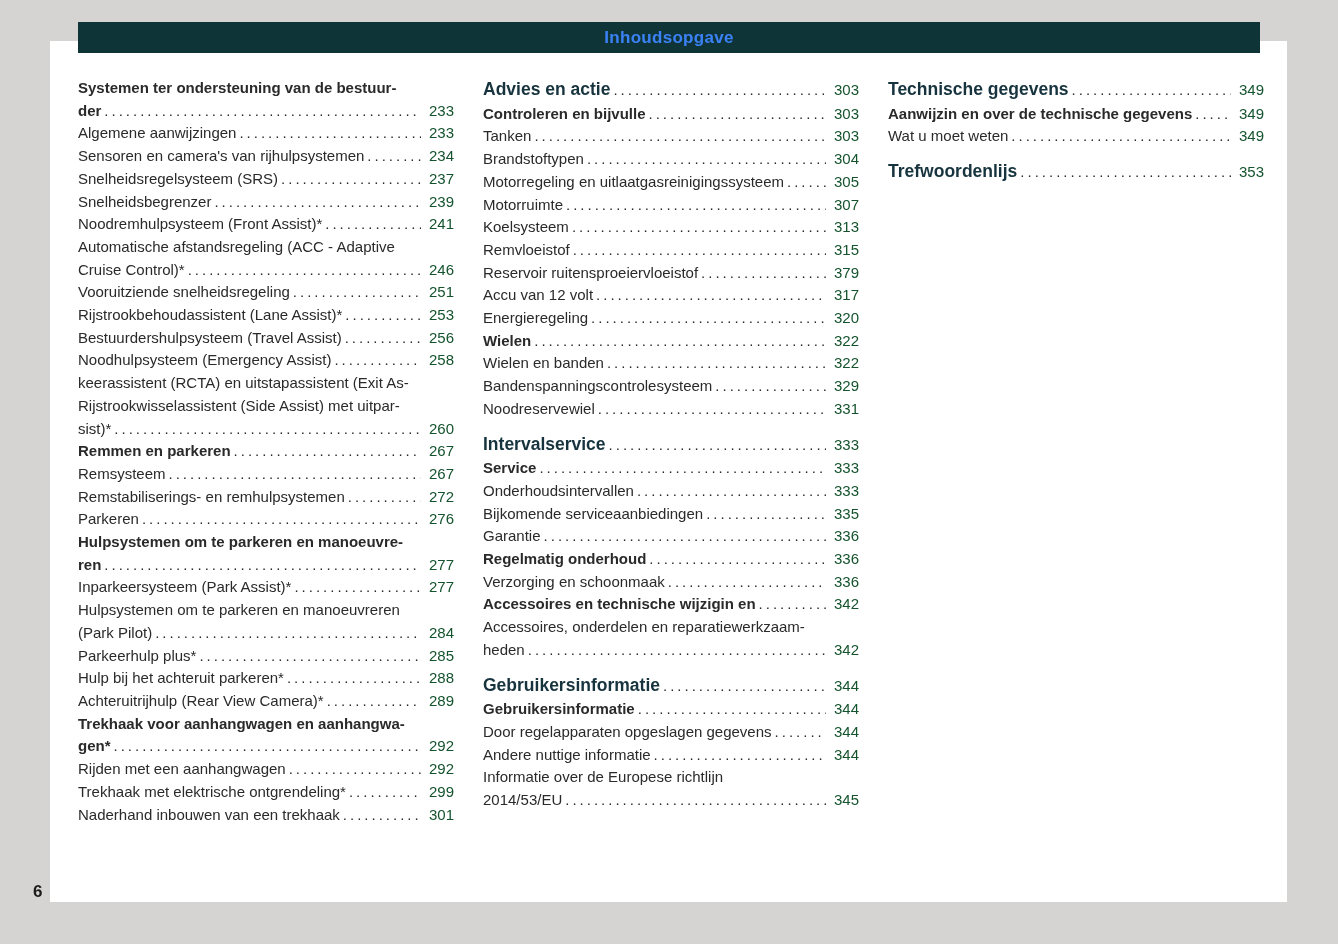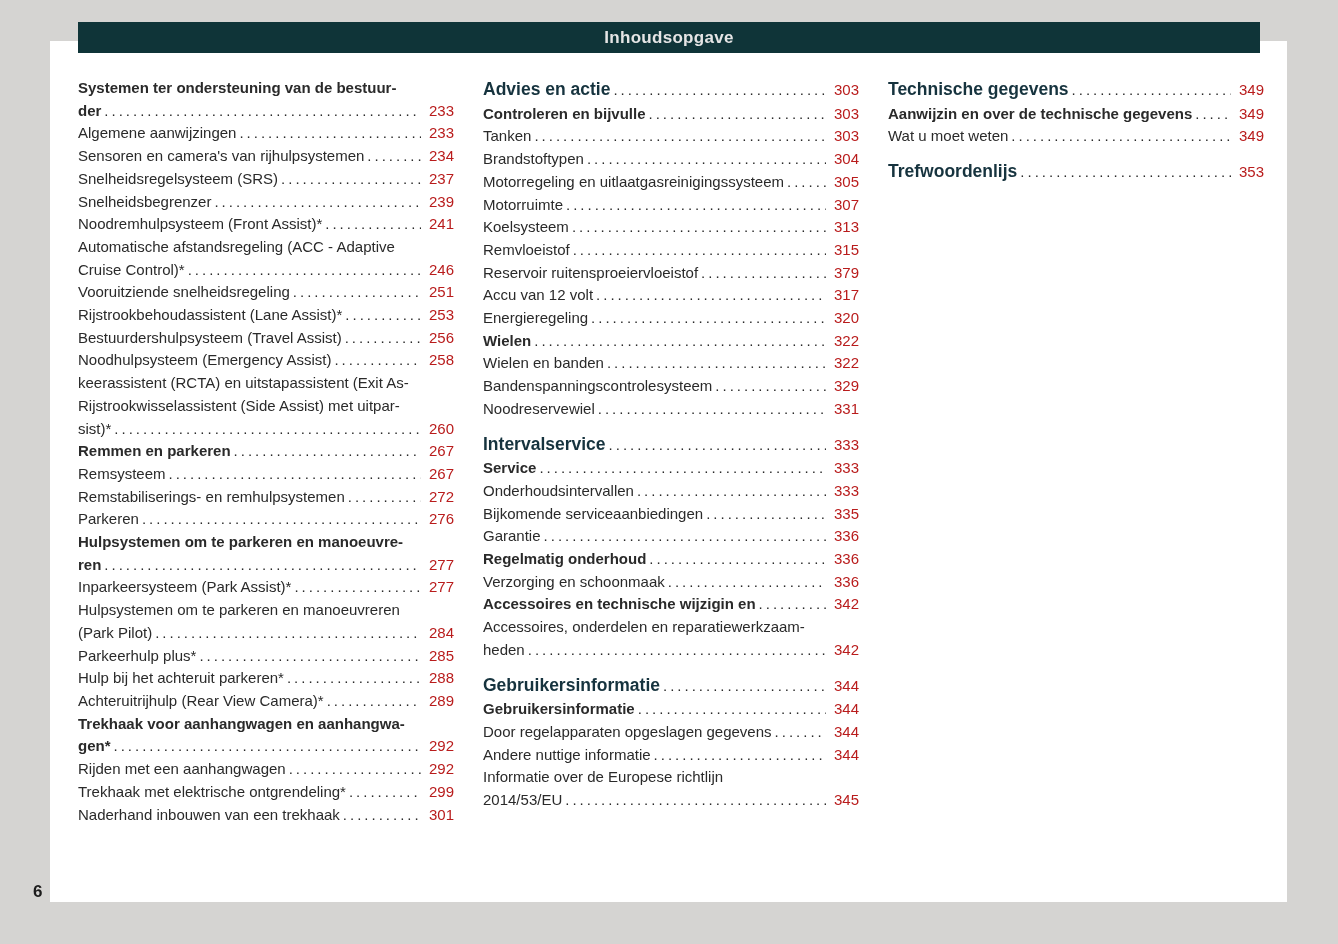--- a/index.html
+++ b/index.html
@@ -20,21 +20,21 @@
     height: 861px;
     background: #ffffff;
   }
   .header-bar {
     position: absolute;
     left: 78px;
     top: 22px;
     width: 1182px;
     height: 31px;
     background: #0f3438;
-    color: #e5e5e5;
+    color: #3b82f6;
     display: flex;
     align-items: center;
     justify-content: center;
     font-size: 17px;
     font-weight: bold;
     letter-spacing: 0.3px;
     z-index: 2;
   }
   .columns {
     position: absolute;
@@ -68,21 +68,21 @@
     font-size: 15px;
     color: #2a2a2a;
   }
   .entry .dots::after {
     content: "........................................................................................................";
   }
   .entry .pg {
     flex-shrink: 0;
     font-weight: normal;
     font-size: 15px;
-    color: #b91c1c;
+    color: #14532d;
     text-align: right;
     min-width: 26px;
   }
   .entry.bold .txt, .entry.bold .line { font-weight: bold; }
   .entry.chapter .txt, .entry.chapter .line {
     font-weight: bold;
     font-size: 17.5px;
     color: #16333e;
   }
   .entry.chapter { margin-top: 1px; margin-bottom: 1px; }

